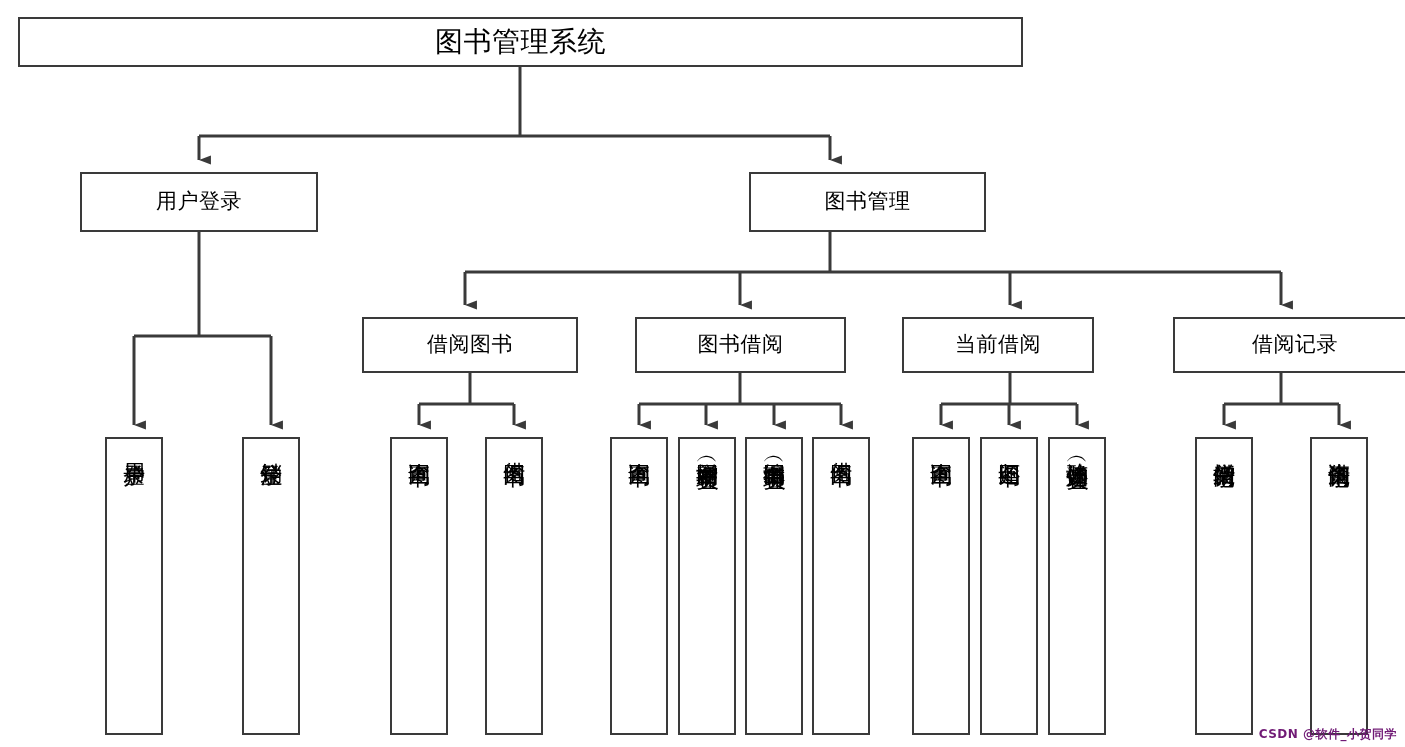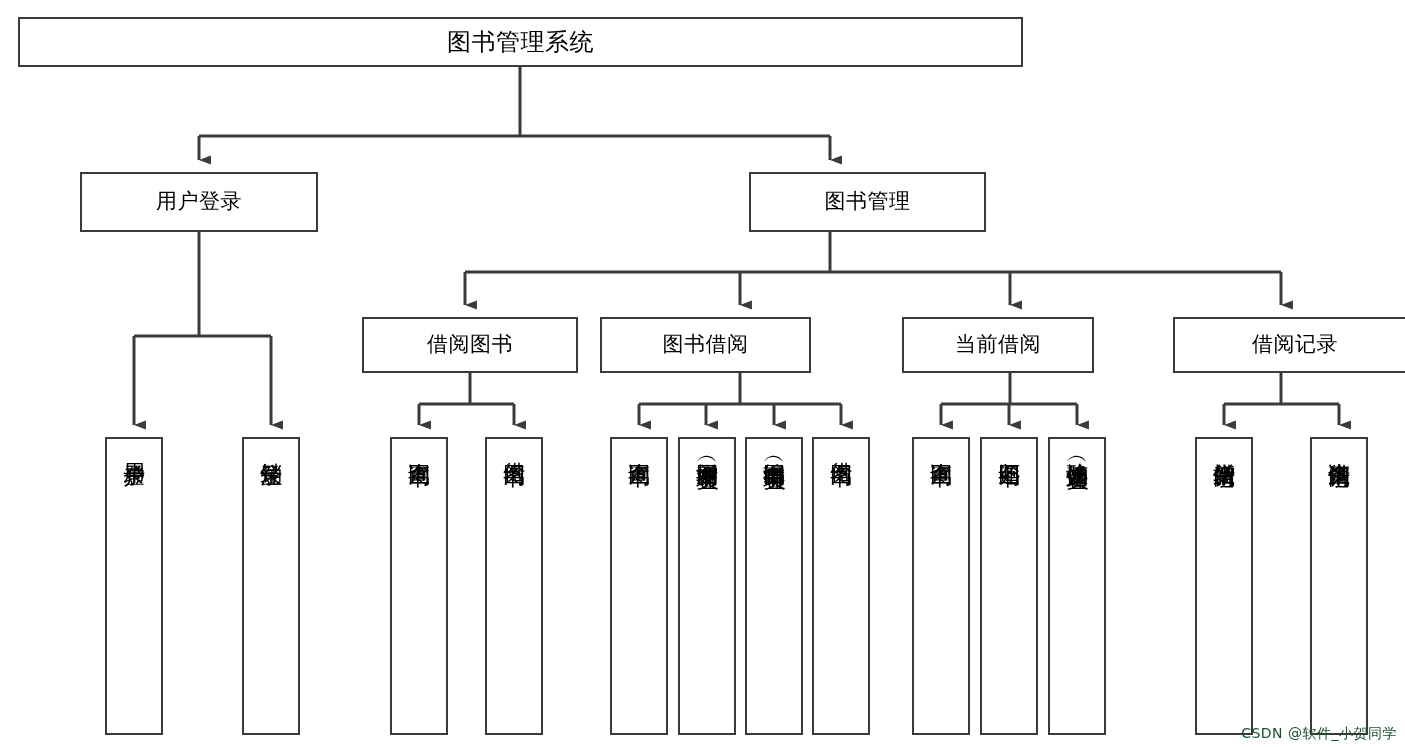--- a/index.html
+++ b/index.html
@@ -36,21 +36,21 @@
     color: #000000;
     z-index: 2;
   }
   .node.horiz {
     font-size: 21px;
     line-height: 1.1;
     letter-spacing: 0.5px;
     white-space: nowrap;
   }
   .node.root {
-    font-size: 24px;
+    font-size: 28px;
   }
   .node.leaf {
     align-items: flex-start;
     justify-content: center;
     padding-top: 6px;
   }
   .vtext {
     writing-mode: vertical-rl;
     text-orientation: upright;
     font-size: 22px;
@@ -64,26 +64,27 @@
     width: 100%;
     height: 100%;
     display: flex;
     align-items: flex-start;
     justify-content: center;
   }
   .watermark {
     position: absolute;
     right: 8px;
     bottom: 4px;
-    font-size: 14px;
-    color: #14532d;
+    font-size: 12px;
+    color: #701a75;
     letter-spacing: 0.5px;
     white-space: nowrap;
     z-index: 3;
     pointer-events: none;
+    font-weight: bold;
   }
 </style>
 </head>
 <body>
 
 <div id="canvas">
 
   <svg id="edges" viewBox="0 0 1405 747" width="1405" height="747" aria-hidden="true">
     <defs>
       <marker id="arrow" viewBox="0 0 12 14" refX="6" refY="13" markerWidth="11" markerHeight="13" orient="auto-start-reverse" markerUnits="userSpaceOnUse">
@@ -141,21 +142,21 @@
   <div class="node horiz" style="left:80px; top:172px; width:238px; height:60px;">
     <span>用户登录</span>
   </div>
   <div class="node horiz" style="left:749px; top:172px; width:237px; height:60px;">
     <span>图书管理</span>
   </div>
 
   <div class="node horiz" style="left:362px; top:317px; width:216px; height:56px;">
     <span>借阅图书</span>
   </div>
-  <div class="node horiz" style="left:600px; top:317px; width:211px; height:56px;">
+  <div class="node horiz" style="left:635px; top:317px; width:211px; height:56px;">
     <span>图书借阅</span>
   </div>
   <div class="node horiz" style="left:902px; top:317px; width:192px; height:56px;text-align:right;">
     <span>当前借阅</span>
   </div>
   <div class="node horiz" style="left:1173px; top:317px; width:244px; height:56px;">
     <span>借阅记录</span>
   </div>
 
   <div class="node leaf" style="left:105px; top:437px; width:58px; height:298px;">

